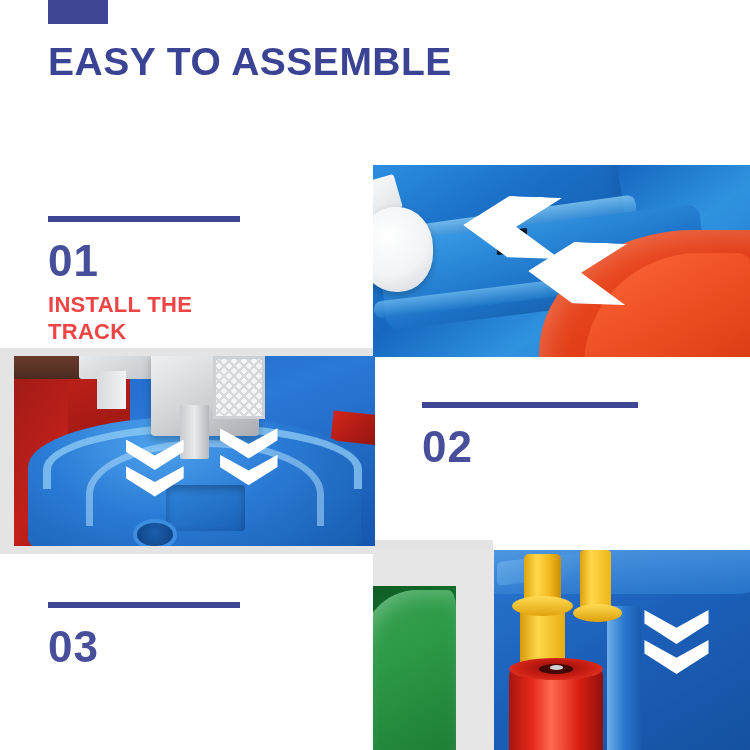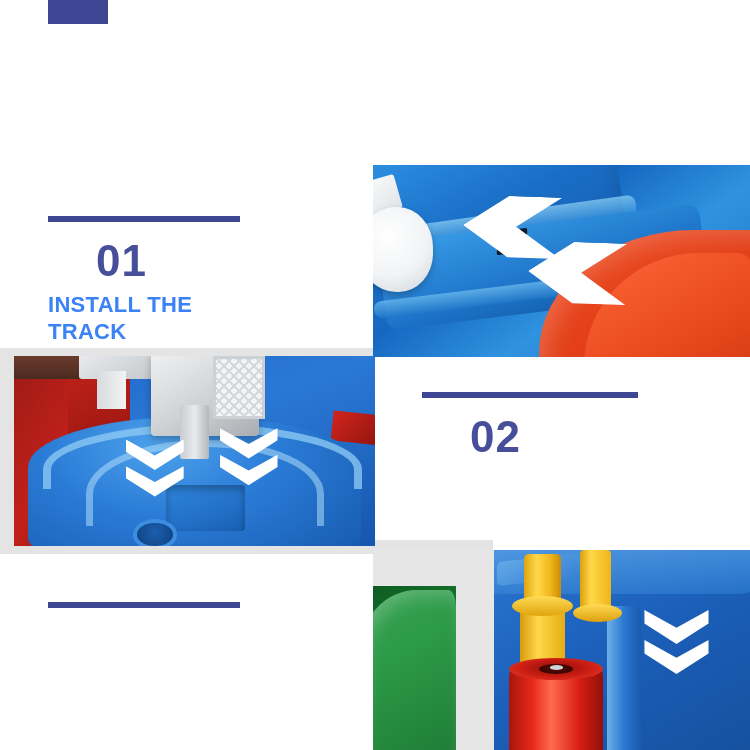--- a/index.html
+++ b/index.html
@@ -50,36 +50,35 @@
     height: 6px;
     background: #3f4795;
     margin-bottom: 16px;
   }
   .step-number {
     font-size: 44px;
     line-height: 46px;
     font-weight: bold;
     color: #474f9b;
     letter-spacing: 1px;
-    margin-left: 48px;
   }
   .step-label {
     font-size: 22px;
     line-height: 27px;
     font-weight: bold;
-    color: #3b82f6;
+    color: #ef4444;
     letter-spacing: 0.3px;
     margin-top: 7px;
     white-space: pre-line;
   }
 
   #step-block-1 { left: 48px; top: 216px; width: 228px; }
   #step-block-1 .step-rule { width: 192px; }
 
-  #step-block-2 { left: 422px; top: 392px; width: 240px; }
+  #step-block-2 { left: 422px; top: 402px; width: 240px; }
   #step-block-2 .step-rule { width: 216px; }
 
   #step-block-3 { left: 48px; top: 602px; width: 228px; }
   #step-block-3 .step-rule { width: 192px; }
 
   
   .photo {
     position: absolute;
     overflow: hidden;
     background: #e4e4e4;
@@ -366,20 +365,21 @@
   #p3-chev-a { left: 72%; top: 30%; width: 17%; height: 17%; }
   #p3-chev-b { left: 72%; top: 45%; width: 17%; height: 17%; }
 </style>
 </head>
 <body>
 
 <div id="page">
 
   <div id="accent-bar"></div>
 
+  <div id="page-title">EASY TO ASSEMBLE</div>
 
   <div class="backdrop" id="backdrop-crane"></div>
   <div class="backdrop" id="backdrop-heli"></div>
 
   <div class="photo" id="photo-track">
     <div class="photo-inner">
       <div class="p1-bg"></div>
       <div class="p1-rail-a"></div>
       <div class="p1-groove"></div>
       <div class="p1-rail-b"></div>
@@ -425,20 +425,21 @@
     </div>
   </div>
 
   <div class="step-block" id="step-block-2">
     <div class="step-rule"></div>
     <div class="step-number">02</div>
   </div>
 
   <div class="step-block" id="step-block-3">
     <div class="step-rule"></div>
+    <div class="step-number">03</div>
   </div>
 
   <div class="photo" id="photo-heli">
     <div class="photo-inner">
       <div class="p3-bg"></div>
       <div class="p3-gray-left"></div>
       <div class="p3-green-dark"></div>
       <div class="p3-yellow-bit"></div>
       <div class="p3-green-wing"></div>
       <div class="p3-blue-body"></div>

